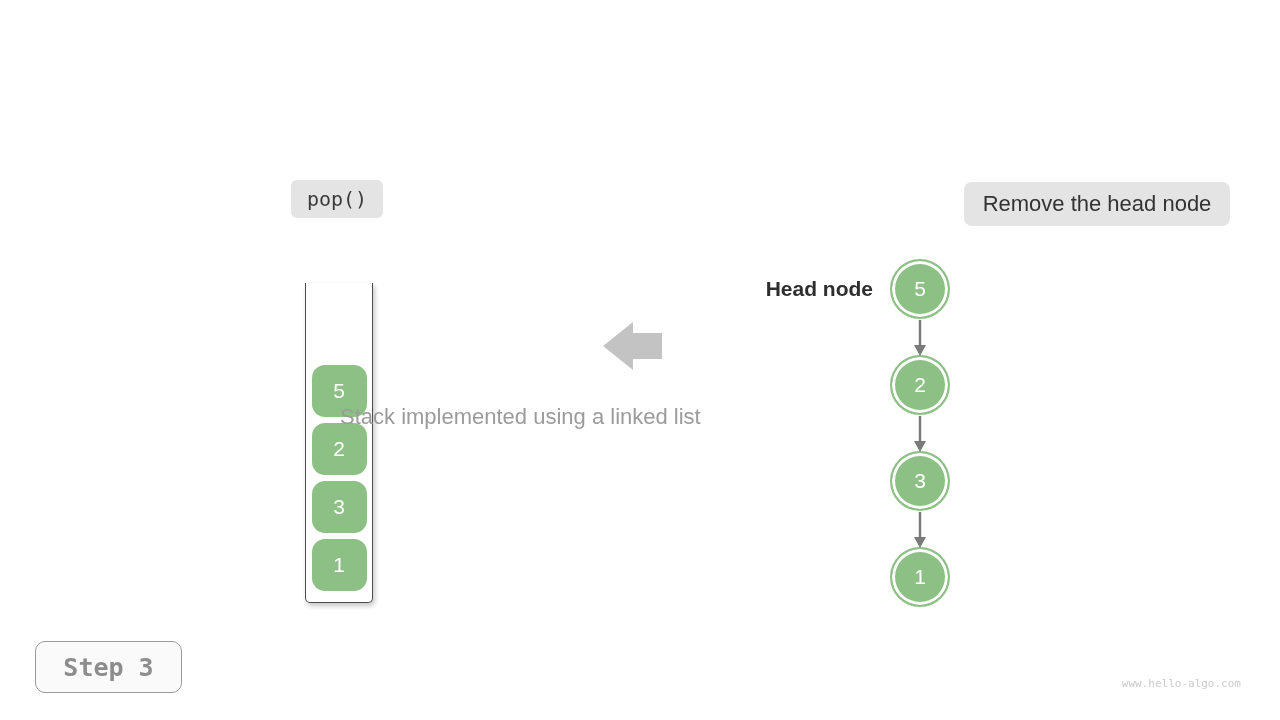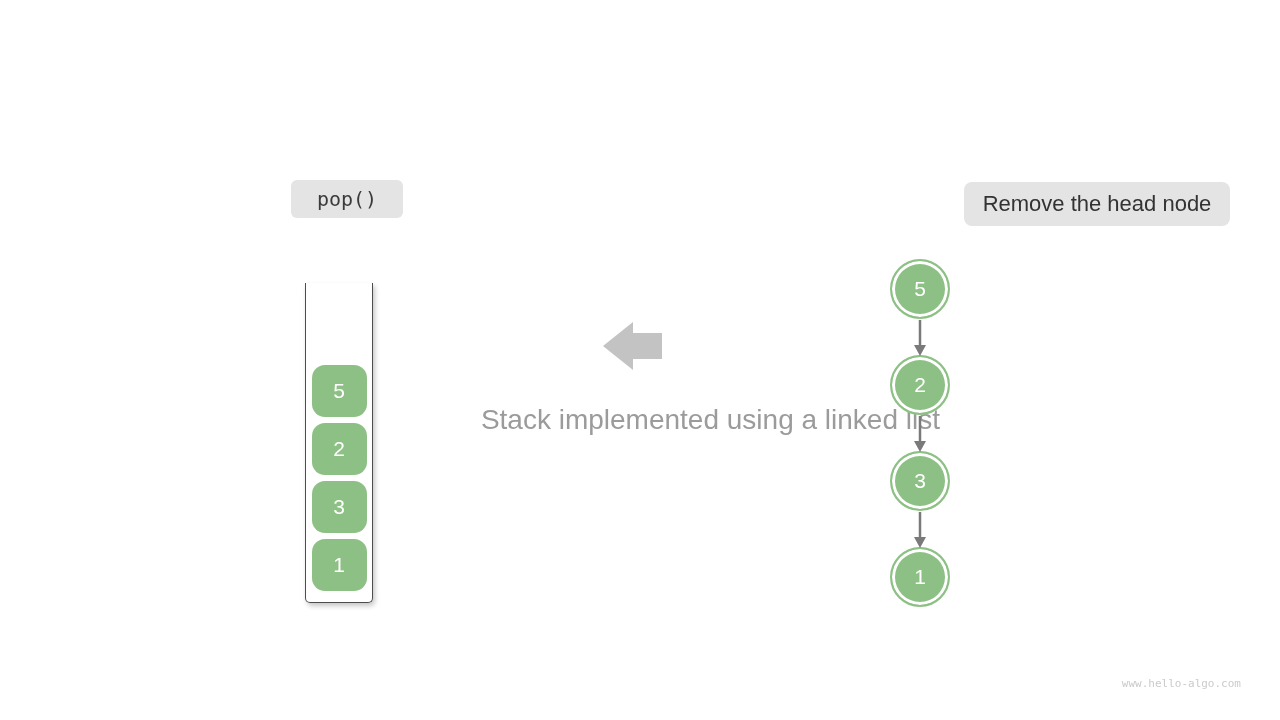--- a/index.html
+++ b/index.html
@@ -24,21 +24,21 @@
     position: relative;
     width: 1280px;
     height: 720px;
     background: #ffffff;
   }
 
   
   .op-badge {
     position: absolute;
     left: 291px; top: 180px;
-    width: 112px; height: 38px;
+    width: 92px; height: 38px;
     background: var(--badge-bg);
     border-radius: 6px;
     display: flex; align-items: center; justify-content: center;
     font-family: "DejaVu Sans Mono", monospace;
     font-size: 20px;
     color: #3B3B3B;
   }
   .action-badge {
     position: absolute;
     left: 964px; top: 182px;
@@ -82,22 +82,22 @@
   .block-arrow {
     position: absolute;
     left: 603px; top: 322px;
     width: 59px; height: 48px;
     color: var(--arrow-gray);
   }
   .caption {
     position: absolute;
     left: 340px; top: 404px;
     width: 600px;
-    text-align: right;
-    font-size: 28px;
+    text-align: left;
+    font-size: 22px;
     color: var(--muted-text);
   }
 
   
   .ll-node {
     position: absolute;
     left: 890px;
     width: 60px; height: 60px;
     border-radius: 50%;
     background: var(--node-green);
@@ -177,20 +177,21 @@
   </div>
 
   <div class="block-arrow">
     <svg width="59" height="48" viewBox="0 0 59 48">
       <polygon points="0,24 30,0 30,11 59,11 59,37 30,37 30,48" fill="currentColor"></polygon>
     </svg>
   </div>
 
   <div class="caption">Stack implemented using a linked list</div>
 
+  <div class="ll-label head">Head node</div>
 
   <div class="ll-node n0">5</div>
   <div class="ll-node n1">2</div>
   <div class="ll-node n2">3</div>
   <div class="ll-node n3">1</div>
 
   <div class="ll-connector c0">
     <svg width="14" height="36" viewBox="0 0 14 36">
       <line x1="7" y1="0" x2="7" y2="26" stroke="currentColor" stroke-width="2.5"></line>
       <polygon points="1,25 13,25 7,36" fill="currentColor"></polygon>
@@ -202,16 +203,17 @@
       <polygon points="1,25 13,25 7,36" fill="currentColor"></polygon>
     </svg>
   </div>
   <div class="ll-connector c2">
     <svg width="14" height="36" viewBox="0 0 14 36">
       <line x1="7" y1="0" x2="7" y2="26" stroke="currentColor" stroke-width="2.5"></line>
       <polygon points="1,25 13,25 7,36" fill="currentColor"></polygon>
     </svg>
   </div>
 
+  <div class="step-box">Step 3</div>
 
   <div class="watermark">www.hello-algo.com</div>
 
 </div>
 
 </body></html>

